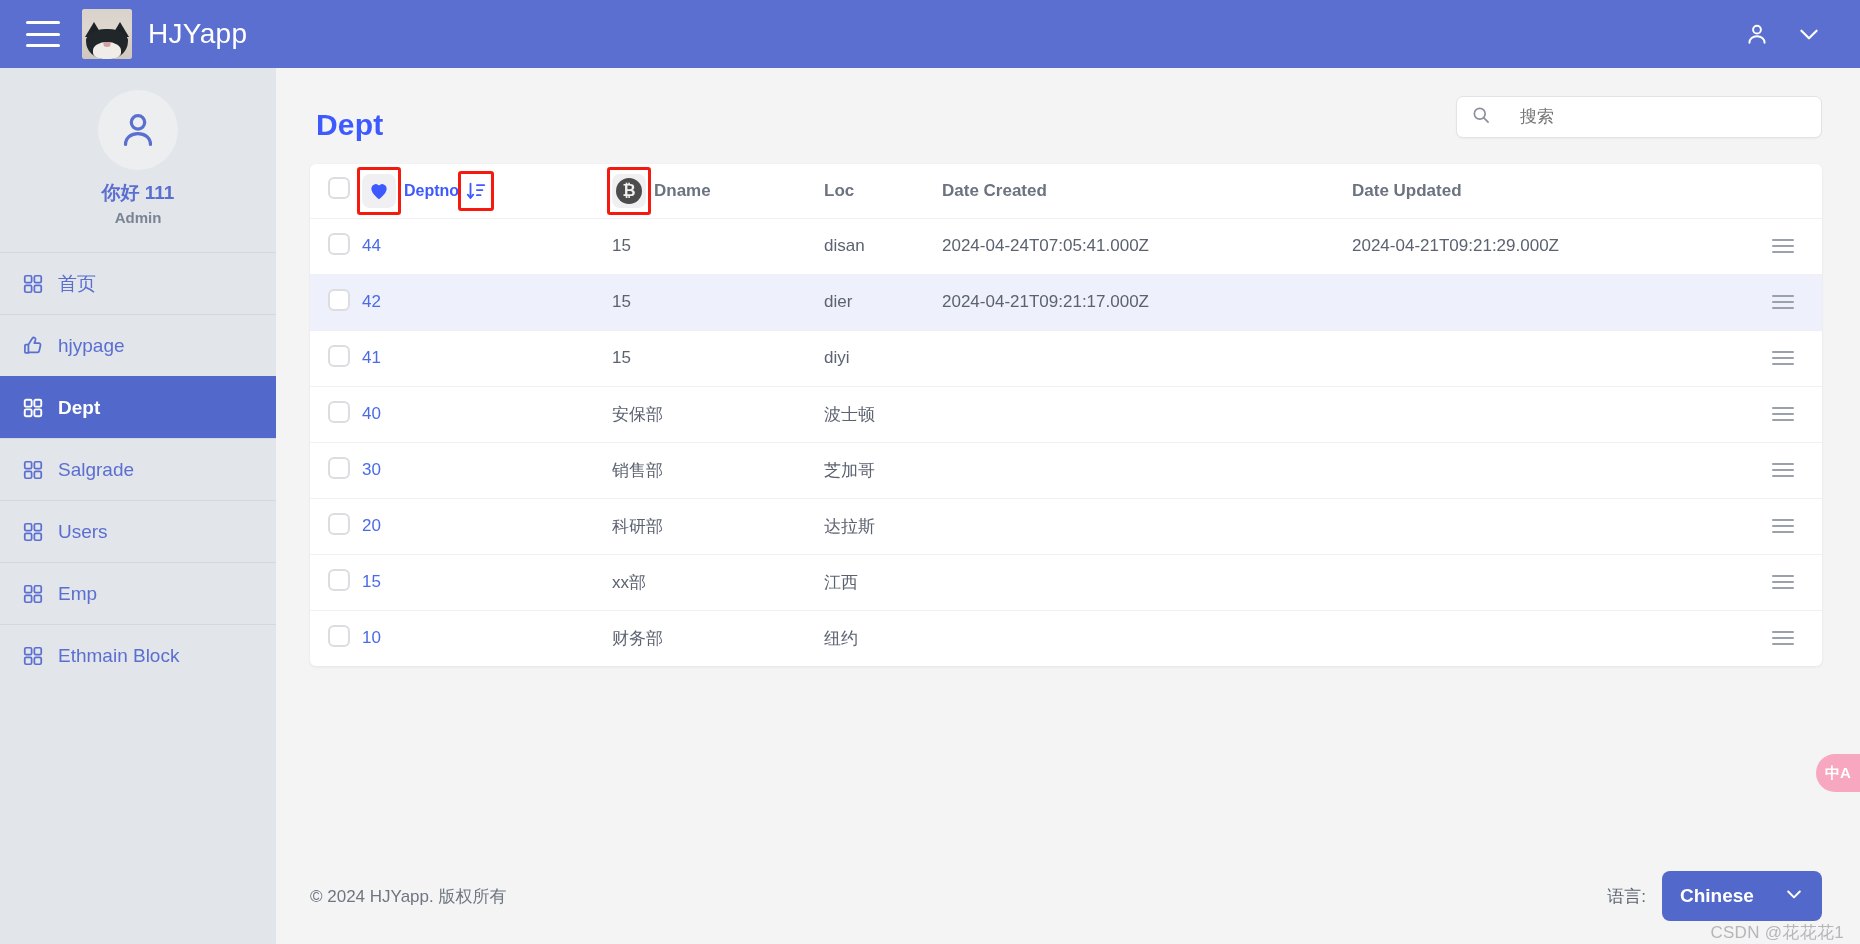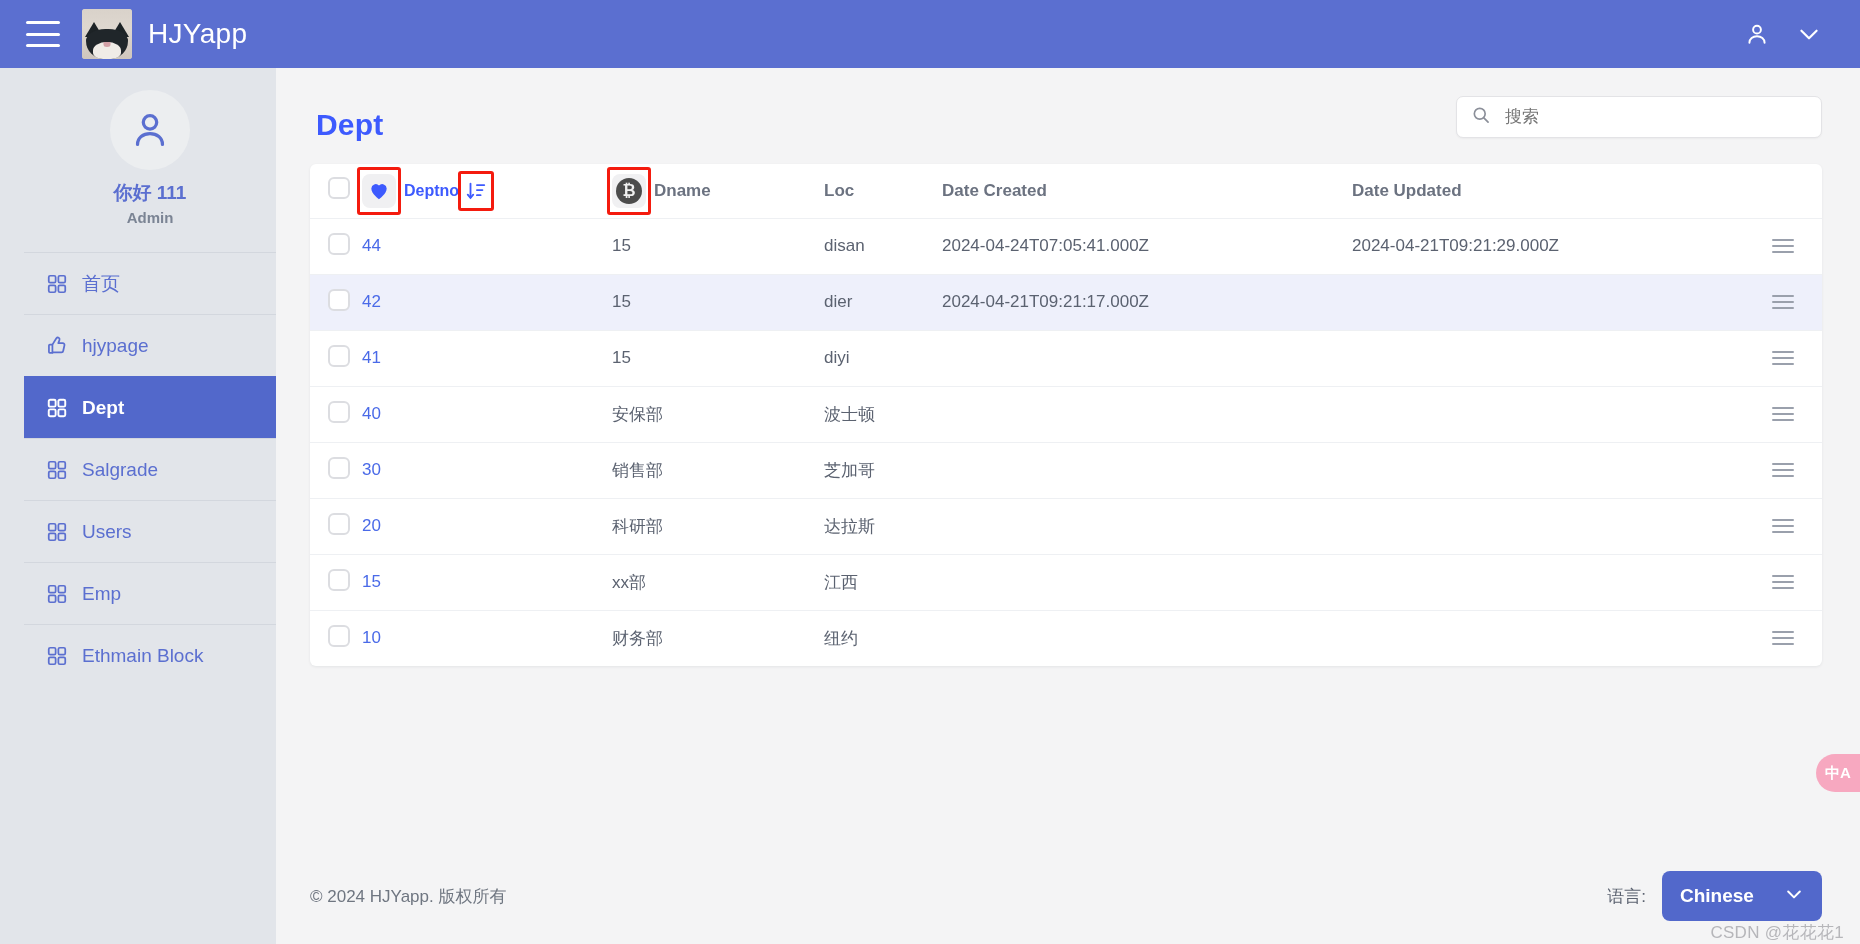--- a/index.html
+++ b/index.html
@@ -49,21 +49,21 @@
   .topbar-spacer { flex: 1; }
   .topbar-right { display: flex; align-items: center; gap: 26px; padding-right: 12px; }
   .tb-icon { cursor: pointer; display: flex; align-items: center; }
 
   
   .body-wrap { flex: 1; display: flex; min-height: 0; }
 
   
   .sidebar {
     width: 276px; flex: 0 0 276px; background: #e2e5ea;
-    display: flex; flex-direction: column; overflow: hidden; padding-left: 24px;
+    display: flex; flex-direction: column; overflow: hidden;
   }
   .profile { padding: 22px 0 26px; text-align: center; }
   .avatar {
     width: 80px; height: 80px; border-radius: 50%; background: #eceef0;
     margin: 0 auto 10px; display: flex; align-items: center; justify-content: center;
   }
   .profile-name { color: #5b6fd0; font-size: 19px; font-weight: 700; margin-bottom: 3px; }
   .profile-role { color: #7b8494; font-size: 15px; font-weight: 700; }
 
   .nav { display: flex; flex-direction: column; }
@@ -80,21 +80,21 @@
   
   .main { flex: 1; min-width: 0; display: flex; flex-direction: column;
           background: #f4f4f5; }
   .content { flex: 1; padding: 28px 38px 0 34px; min-height: 0; }
 
   .page-head { display: flex; align-items: flex-start; justify-content: space-between; }
   .page-title { color: #3d5afe; font-size: 30px; font-weight: 700; letter-spacing: .2px;
                 margin: 12px 0 0 6px; }
   .search-box {
     width: 366px; height: 42px; background: #fff; border: 1px solid #e3e3e6;
-    border-radius: 7px; display: flex; align-items: center; gap: 14px;
+    border-radius: 7px; display: flex; align-items: center; gap: 29px;
     padding: 0 14px; box-shadow: 0 1px 2px rgba(0,0,0,.04);
   }
   .search-box input {
     border: 0; outline: none; font-size: 17px; color: #8b8f99; flex: 1;
     font-family: "Liberation Sans", sans-serif; background: transparent;
   }
 
   
   .table-card {
     margin-top: 22px; background: #fff; border-radius: 6px;

